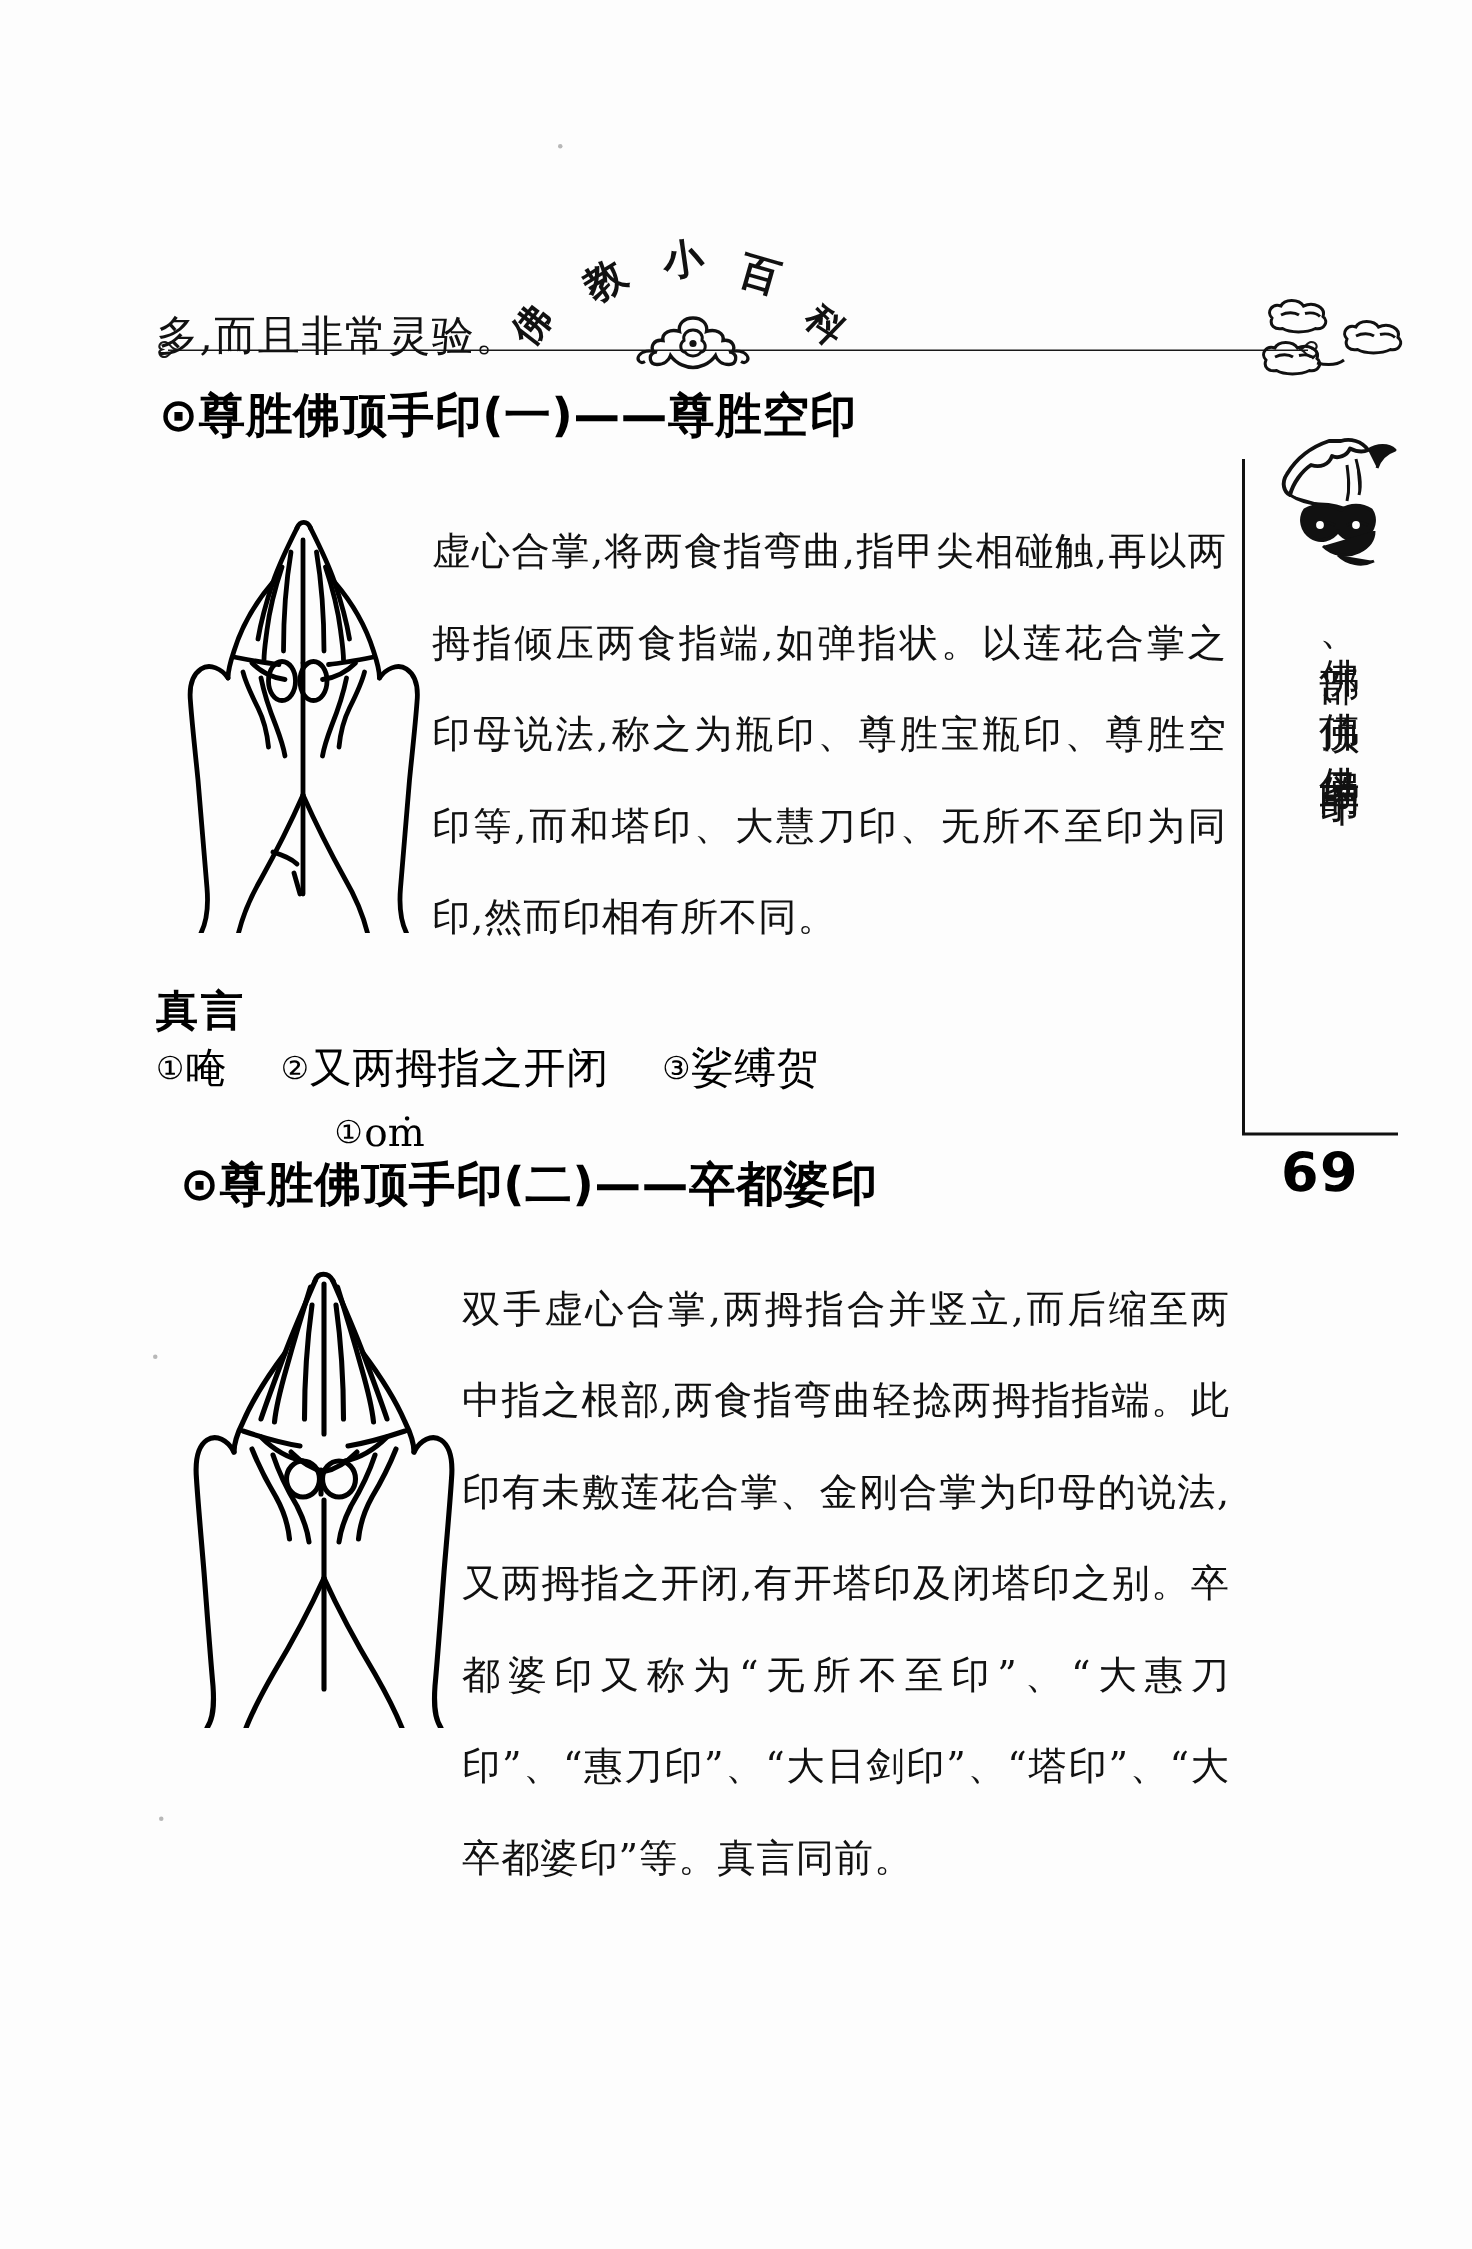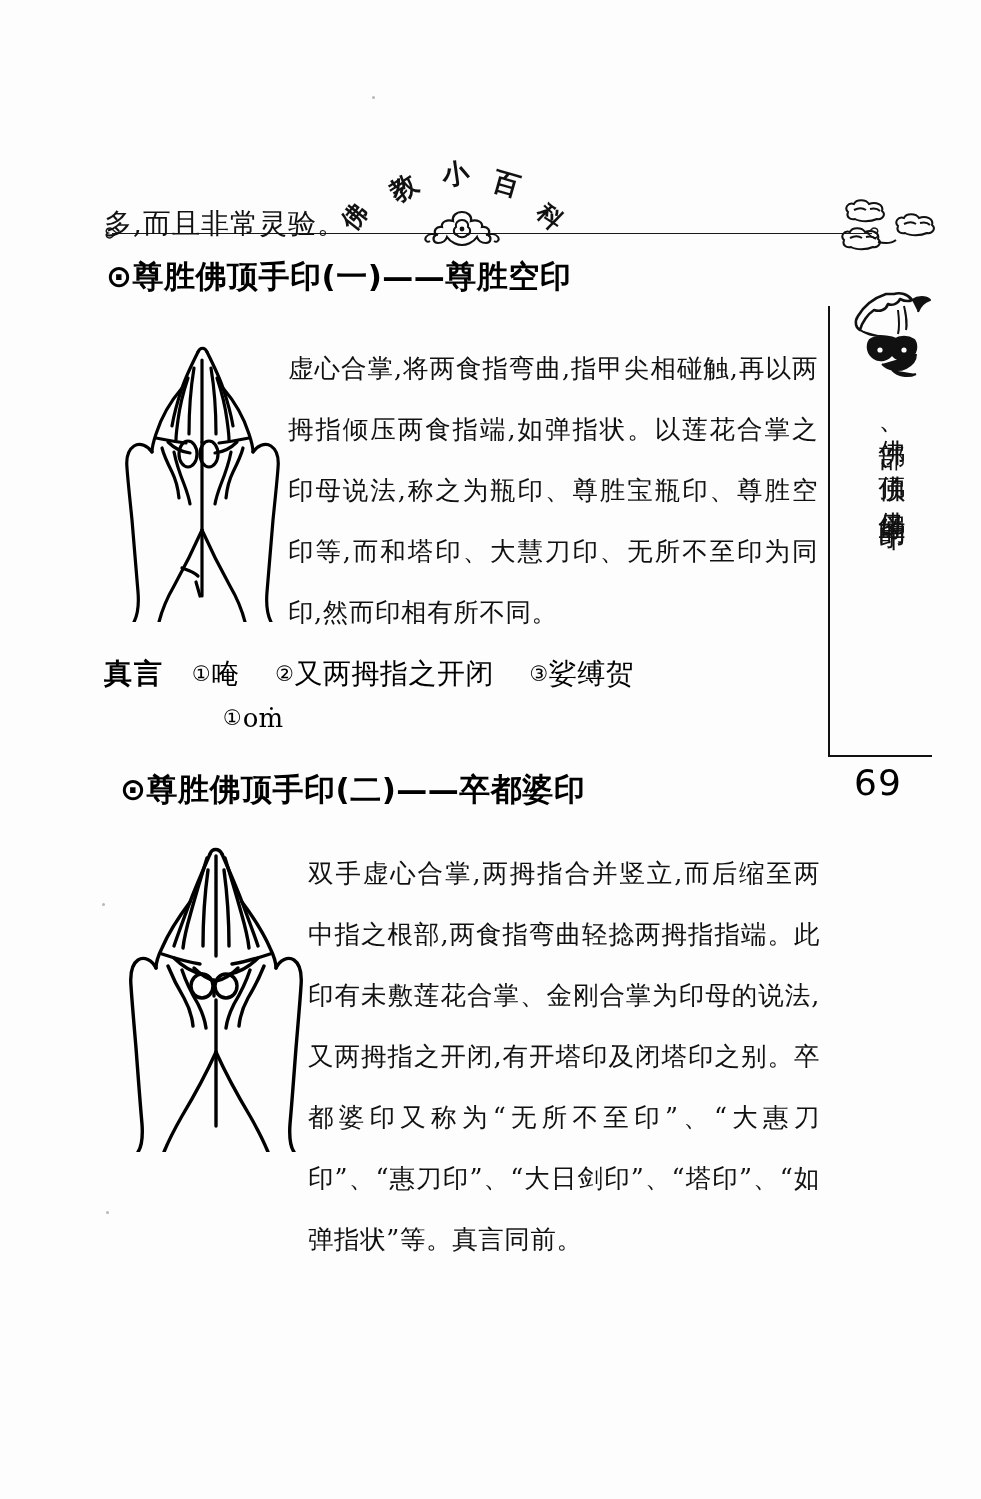--- a/index.html
+++ b/index.html
@@ -135,20 +135,21 @@
   .mantra-block {
     position: absolute;
     left: 104px;
     top: 655px;
     width: 600px;
   }
   .mantra-row {
     display: flex;
     align-items: baseline;
     white-space: nowrap;
+    flex-direction: column;
   }
   .mantra-label {
     font-family: "DejaVu Sans", sans-serif;
     font-weight: 700;
     font-size: 28px;
     letter-spacing: 2px;
     margin-right: 28px;
   }
   .mantra-items {
     font-family: "DejaVu Serif", serif;
@@ -218,21 +219,21 @@
     font-size: 27px;
     letter-spacing: 3px;
     color: #111;
     white-space: nowrap;
   }
   .page-number {
     position: absolute;
     left: 28px;
     top: 762px;
     font-family: "DejaVu Sans", sans-serif;
-    font-weight: 400;
+    font-weight: 700;
     font-size: 36px;
     color: #000;
     letter-spacing: 1px;
   }
 
   .speck {
     position: absolute;
     width: 3px;
     height: 3px;
     background: #b8b8b8;
@@ -363,21 +364,21 @@
         <path d="M72 128 C80 136 88 140 94 141 C100 140 108 136 116 128"></path>
         <ellipse cx="80" cy="146" rx="11" ry="12"></ellipse>
         <ellipse cx="104" cy="146" rx="11" ry="12"></ellipse>
         <path d="M92 140 L92 156"></path>
         <path d="M94 160 C94 190 94 218 94 244 C94 262 94 276 94 286"></path>
         <path d="M94 212 C84 234 72 256 60 276 C52 290 46 302 42 312"></path>
         <path d="M94 212 C104 234 116 256 128 276 C136 290 142 302 146 312"></path>
       </g>
     </svg>
 
-    <div class="body-block sec2-body">双手虚心合掌,两拇指合并竖立,而后缩至两中指之根部,两食指弯曲轻捻两拇指指端。此印有未敷莲花合掌、金刚合掌为印母的说法,又两拇指之开闭,有开塔印及闭塔印之别。卒都婆印又称为“无所不至印”、“大惠刀印”、“惠刀印”、“大日剑印”、“塔印”、“如弹指状”等。真言同前。</div>
+    <div class="body-block sec2-body">双手虚心合掌,两拇指合并竖立,而后缩至两中指之根部,两食指弯曲轻捻两拇指指端。此印有未敷莲花合掌、金刚合掌为印母的说法,又两拇指之开闭,有开塔印及闭塔印之别。卒都婆印又称为“无所不至印”、“大惠刀印”、“惠刀印”、“大日剑印”、“塔印”、“大卒都婆印”等。真言同前。</div>
   </div>
 
   <div class="margin-col">
 
     <svg class="margin-clouds" viewBox="0 0 116 72">
       <g fill="none" stroke="#111" stroke-width="2">
         <path d="M10 16 C6 12 10 6 16 8 C18 3 28 3 31 8 C38 5 46 9 44 15
                  C48 18 45 24 39 23 C33 26 22 26 17 23 C12 24 8 21 10 16 Z"></path>
         <path d="M16 14 C20 12 25 12 28 14"></path>
         <path d="M32 13 C36 12 40 13 42 15"></path>

